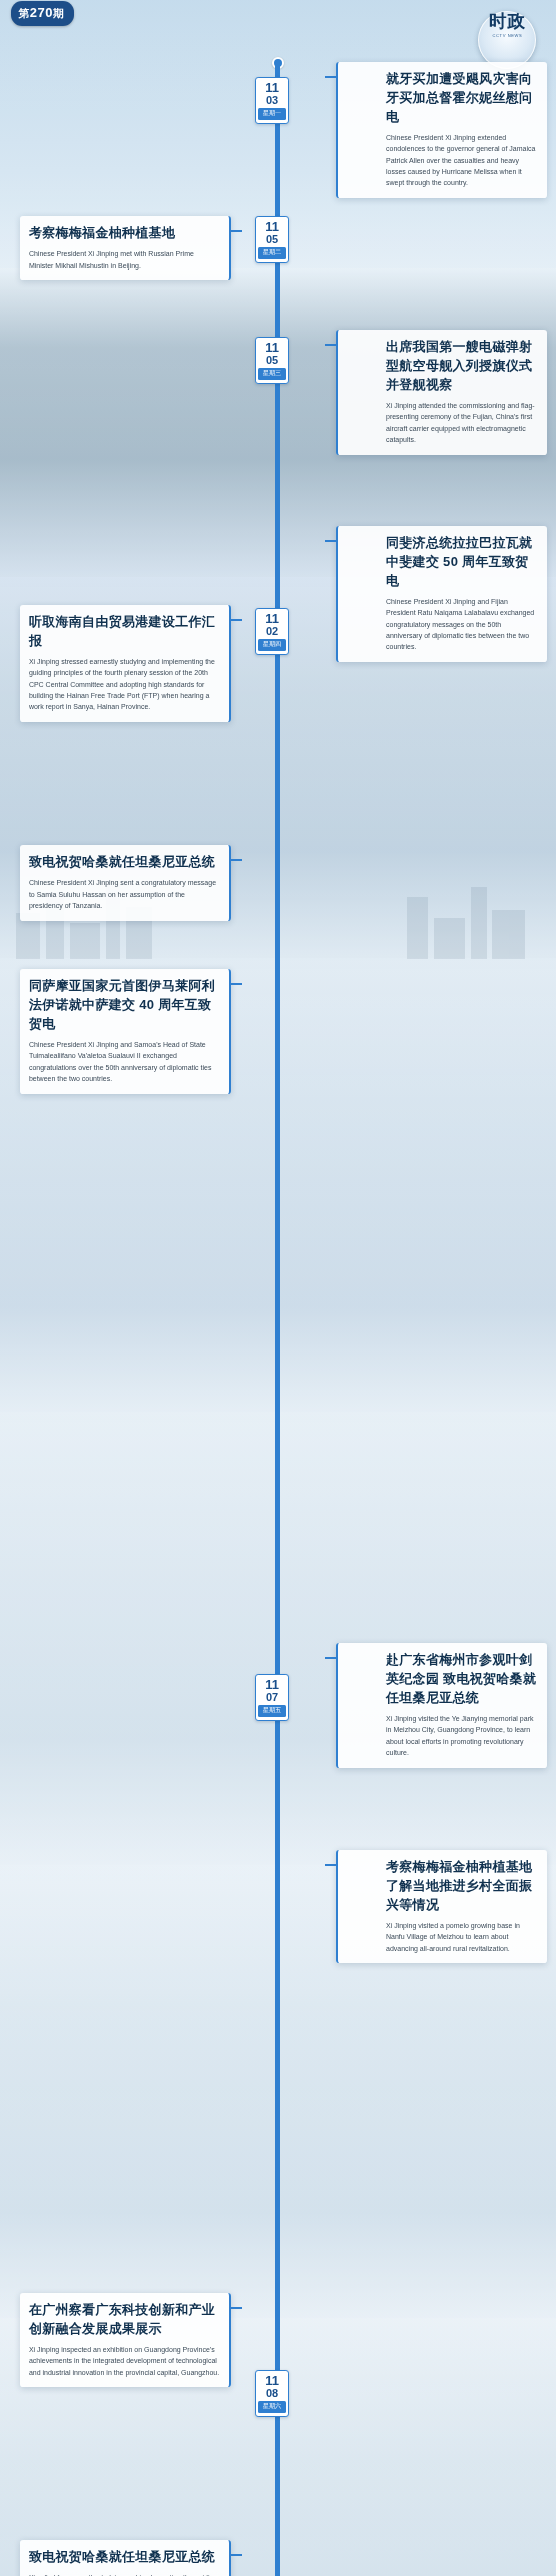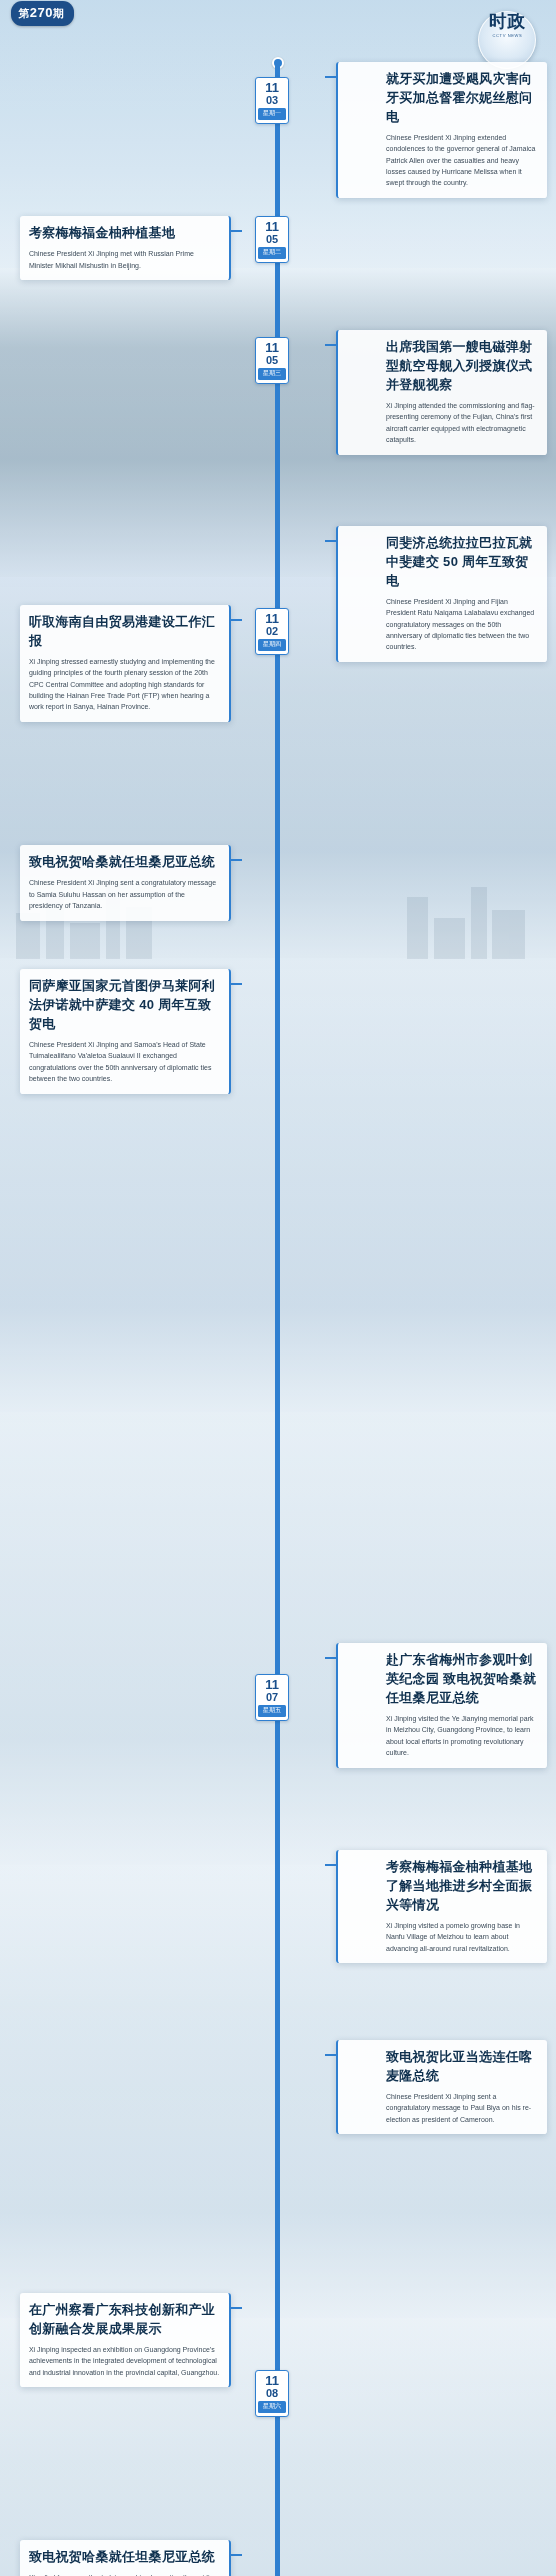--- a/index.html
+++ b/index.html
@@ -263,25 +263,20 @@
     <h3>赴广东省梅州市参观叶剑英纪念园 致电祝贺哈桑就任坦桑尼亚总统</h3>
     <p>Xi Jinping visited the Ye Jianying memorial park in Meizhou City, Guangdong Province, to learn about local efforts in promoting revolutionary culture.</p>
   </div>
 
   <div class="card right" style="top:1850px">
     <div class="connector"></div>
     <h3>考察梅梅福金柚种植基地 了解当地推进乡村全面振兴等情况</h3>
     <p>Xi Jinping visited a pomelo growing base in Nanfu Village of Meizhou to learn about advancing all-around rural revitalization.</p>
   </div>
 
-  <div class="card right" style="top:2040px">
-    <div class="connector"></div>
-    <h3>致电祝贺比亚当选连任喀麦隆总统</h3>
-    <p>Chinese President Xi Jinping sent a congratulatory message to Paul Biya on his re-election as president of Cameroon.</p>
-  </div>
 
   <div class="card left" style="top:2293px">
     <div class="connector"></div>
     <h3>在广州察看广东科技创新和产业创新融合发展成果展示</h3>
     <p>Xi Jinping inspected an exhibition on Guangdong Province's achievements in the integrated development of technological and industrial innovation in the provincial capital, Guangzhou.</p>
   </div>
 
   <div class="card left" style="top:2540px">
     <div class="connector"></div>
     <h3>致电祝贺哈桑就任坦桑尼亚总统</h3>

